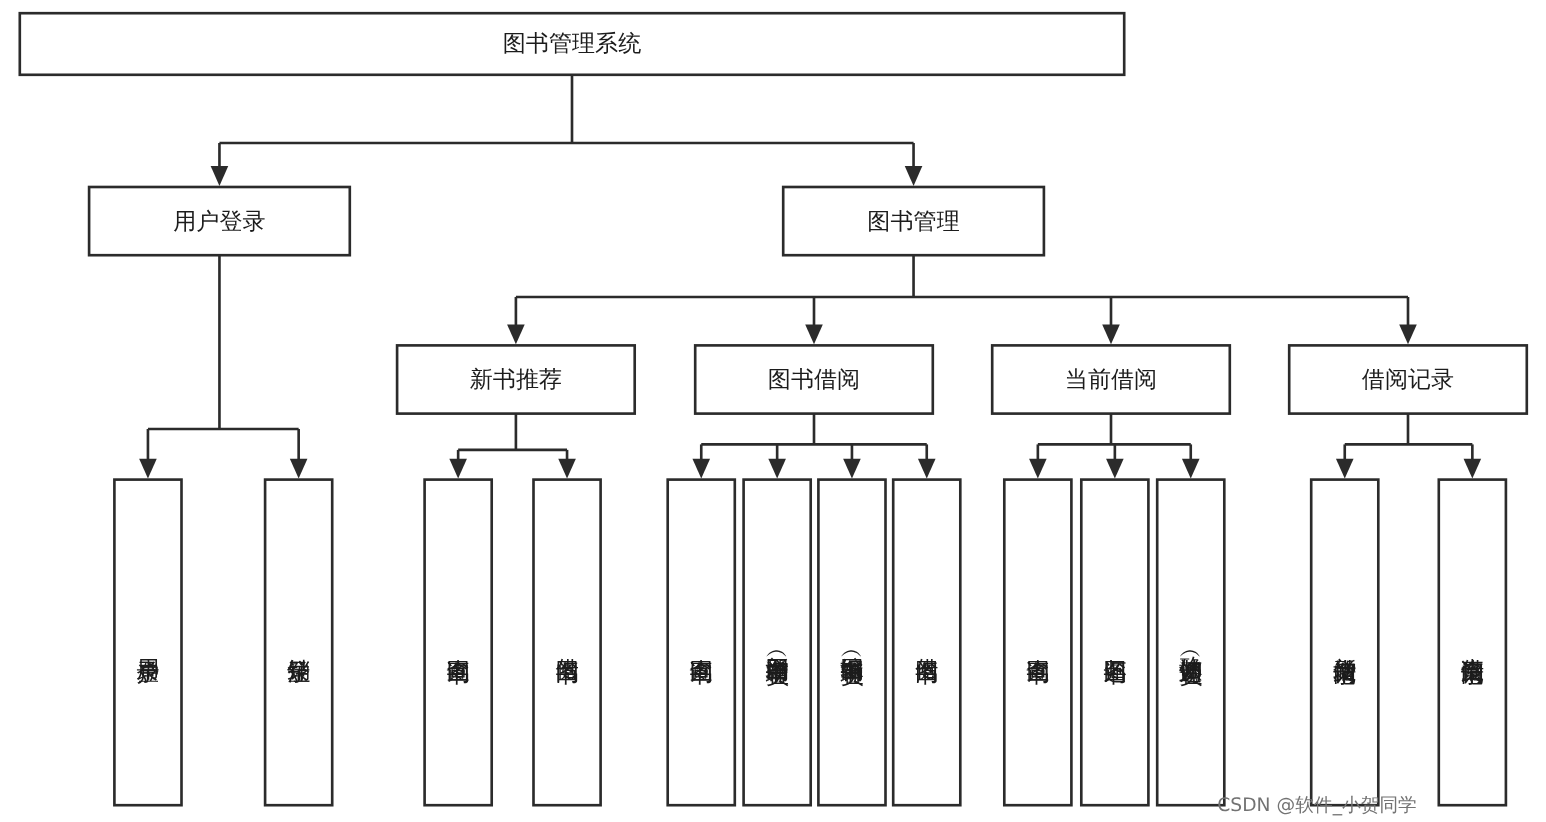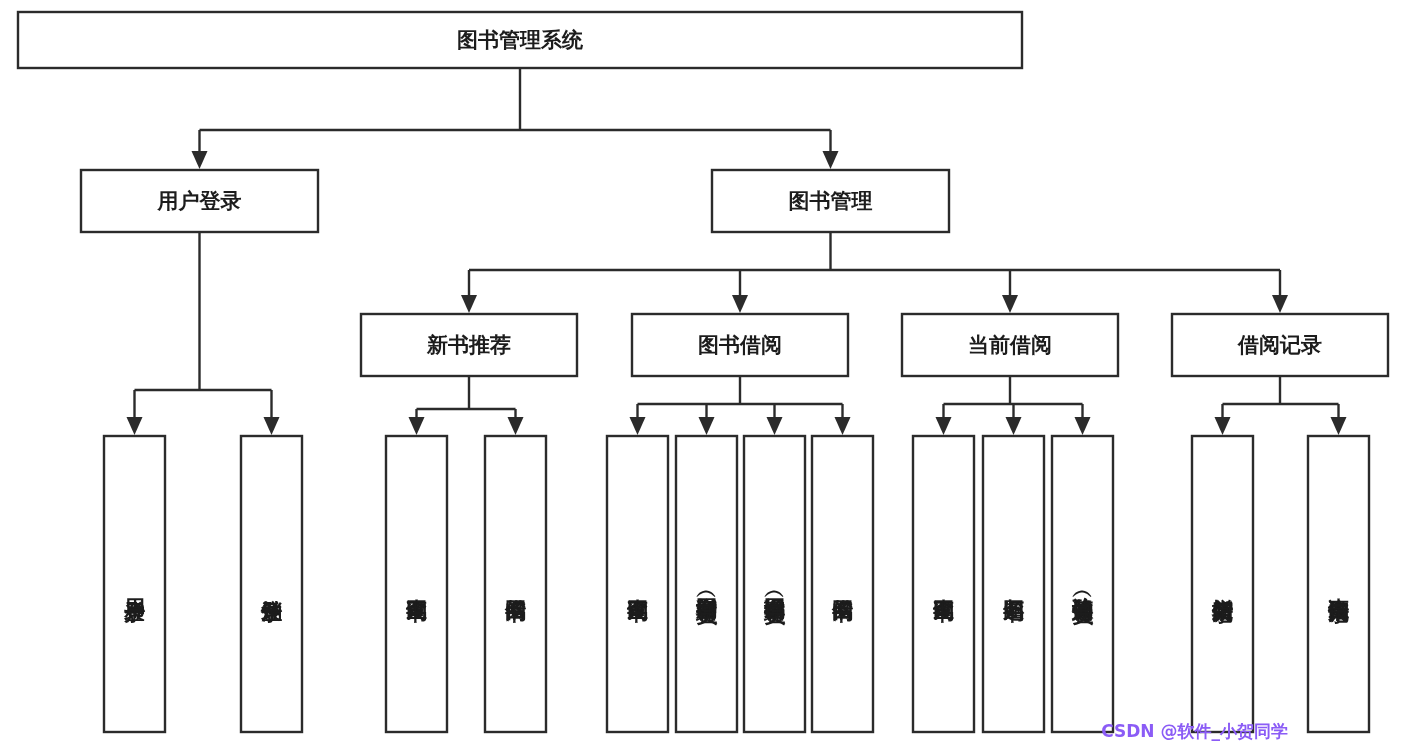--- a/index.html
+++ b/index.html
@@ -11,21 +11,20 @@
     width: 1405px;
     height: 747px;
     font-family: "DejaVu Sans", "Liberation Sans", sans-serif;
     overflow: hidden;
   }
   #diagram-root {
     position: relative;
     width: 1296px;
     height: 747px;
     background: #ffffff;
-    font-weight: bold;
   }
   svg#tree-svg {
     position: absolute;
     left: 0;
     top: 0;
     width: 1405px;
     height: 747px;
     display: block;
   }
   .node-box {
@@ -67,21 +66,21 @@
     letter-spacing: 1px;
     white-space: nowrap;
     text-align: center;
   }
   .watermark {
     position: absolute;
     right: 8px;
     bottom: 4px;
     font-family: "DejaVu Sans", "Liberation Sans", sans-serif;
     font-size: 17px;
-    color: #8b5cf6;
+    color: #737373;
     white-space: nowrap;
     user-select: none;
   }
 </style>
 </head>
 <body>
 
 <div id="diagram-root">
 
   <svg id="tree-svg" viewBox="0 0 1405 747">

